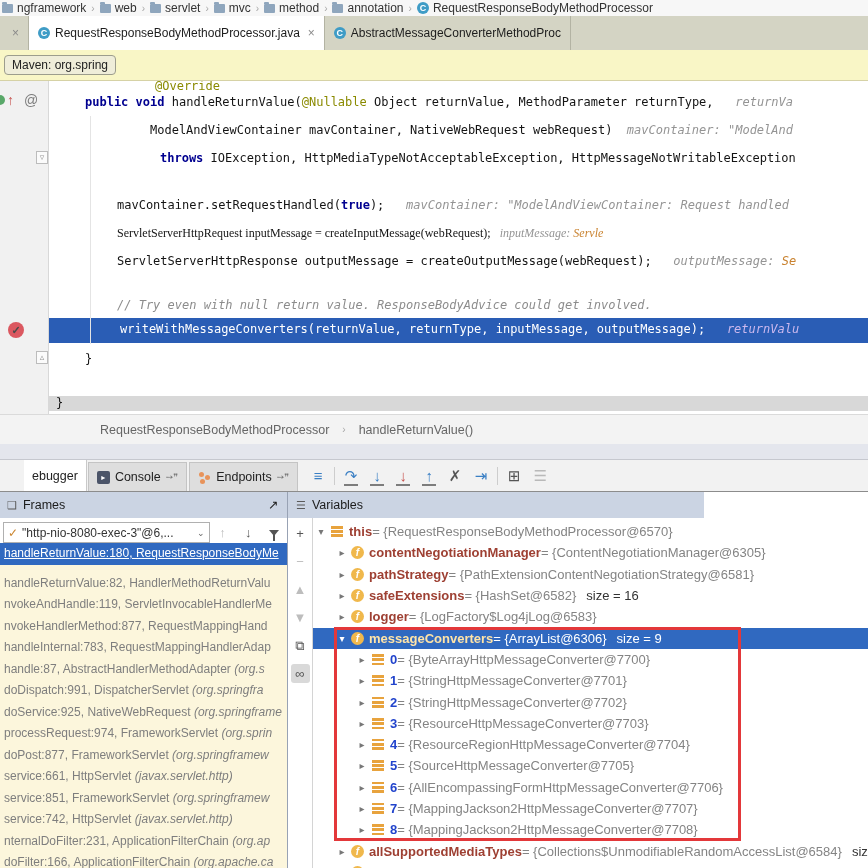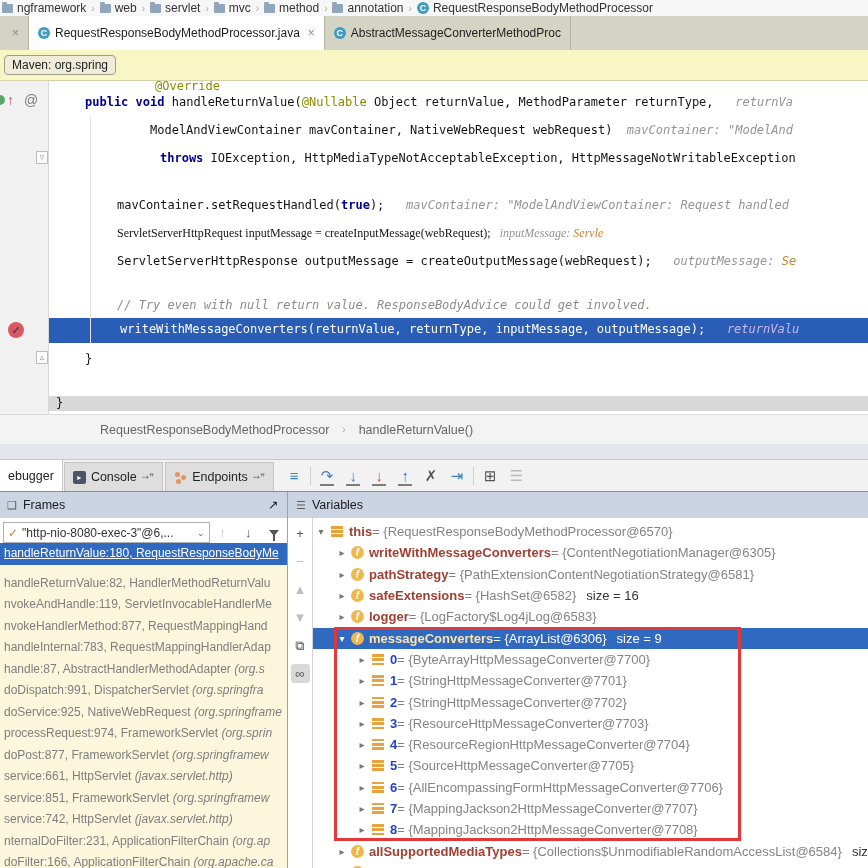--- a/index.html
+++ b/index.html
@@ -40,33 +40,33 @@
   #indent-guide{left:90px;top:35px;width:1px;height:228px;background:#e4e4e4;}
   .fold-mark{width:12px;height:13px;background:#fbfbfb;border:1px solid #bcbcbc;color:#9a9a9a;font-size:9px;line-height:11px;text-align:center;box-sizing:border-box;}
   #override-arrow{left:7px;top:11px;color:#c75450;font-size:14px;font-weight:bold;}
   #at-glyph{left:24px;top:11px;color:#7c7c7c;font-size:14px;}
   #green-dot{left:-5px;top:14px;width:10px;height:10px;border-radius:50%;background:#59a869;}
   
   #ed-crumb{left:0;top:414px;width:868px;height:30px;background:#f3f3f3;border-top:1px solid #dadada;display:flex;align-items:center;font-size:12.5px;color:#666;padding-left:100px;box-sizing:border-box;gap:8px;}
   
   #dbg-strip{left:0;top:444px;width:868px;height:15px;background:#e4e6ed;border-bottom:1px solid #c6c8cf;}
   #dbg-tabbar{left:0;top:460px;width:868px;height:31px;background:#f2f2f2;border-bottom:1px solid #8c8c8c;display:flex;align-items:stretch;}
-  .dtab{display:flex;align-items:center;gap:5px;font-size:12.5px;color:#222;padding:0 8px;white-space:nowrap;}
+  .dtab{display:flex;align-items:center;gap:5px;font-size:12.5px;color:#222;padding:0 8px;white-space:nowrap;margin-left:24px;}
   .dtab.active{background:#ffffff;border-right:1px solid #c9c9c9;}
   .dtab.gray{background:#dedede;border:1px solid #c4c4c4;border-bottom:none;margin:2px 1px 0 1px;}
   .pinup{color:#7a7a7a;font-size:9px;}
   .console-ic{width:13px;height:13px;background:#4b5468;border-radius:2px;color:#fff;font-size:8px;display:flex;align-items:center;justify-content:center;}
   .endpoints-ic{width:5px;height:5px;border-radius:50%;background:#e8935a;box-shadow:6px 3px 0 #e8935a,1px 7px 0 #e8935a;margin:0 7px 6px 1px;}
   .tb-icon{display:flex;align-items:center;justify-content:center;width:26px;font-size:15px;}
   .tb-sep{width:1px;height:18px;background:#cdcdcd;margin:auto 3px;}
   .c-blue{color:#3a7fc4;} .c-red{color:#c75450;} .c-dark{color:#555;} .c-gray{color:#b9b9b9;}
   .uline{position:relative;}
   .uline::after{content:"";position:absolute;left:6px;right:6px;bottom:5px;height:2px;background:#7d7d7d;}
   
-  #panel-hdr{left:0;top:492px;width:868px;height:26px;background:#cbd4e3;border-bottom:1px solid #aab2c0;font-size:12.5px;color:#1c1c1c;}
+  #panel-hdr{left:0;top:492px;width:704px;height:26px;background:#cbd4e3;border-bottom:1px solid #aab2c0;font-size:12.5px;color:#1c1c1c;}
   .hdr-ic{color:#5a5a5a;font-size:11px;margin-right:6px;}
   #hdr-divider{left:287px;top:492px;width:1px;height:376px;background:#98a2b4;}
   
   #frames-panel{left:0;top:518px;width:287px;height:350px;background:#fcf6dc;overflow:hidden;}
   #thread-row{position:absolute;left:0;top:0;width:287px;height:29px;background:#ffffff;border-bottom:1px solid #e2e2e2;display:flex;align-items:center;}
   #thread-dd{margin-left:3px;width:208px;height:21px;border:1px solid #b0b0b0;background:#fff;display:flex;align-items:center;font-size:12px;color:#333;gap:4px;padding:0 4px;box-sizing:border-box;white-space:nowrap;overflow:hidden;}
   .frame-row{position:absolute;left:0;width:287px;height:21.5px;font-size:12px;color:#7e7e7e;white-space:nowrap;overflow:hidden;line-height:21.5px;padding-left:4px;box-sizing:border-box;}
   .frame-row.sel{background:#3069c0;color:#ffffff;}
   .frame-pkg{font-style:italic;}
   
@@ -267,21 +267,21 @@
   <div id="vars-list">
       <div class="var-row" style="top: 3px; padding-left: 2px;">
         <span class="var-chev">▾</span>
         <span class="v-ic"></span>
         <span class="var-name">this</span>
         <span class="var-val"> = {RequestResponseBodyMethodProcessor@6570}</span>
       </div>
       <div class="var-row" style="top: 24.3px; padding-left: 23px;">
         <span class="var-chev">▸</span>
         <span class="f-ic">f</span>
-        <span class="var-name">writeWithMessageConverters</span>
+        <span class="var-name">contentNegotiationManager</span>
         <span class="var-val"> = {ContentNegotiationManager@6305}</span>
       </div>
       <div class="var-row" style="top: 45.6px; padding-left: 23px;">
         <span class="var-chev">▸</span>
         <span class="f-ic">f</span>
         <span class="var-name">pathStrategy</span>
         <span class="var-val"> = {PathExtensionContentNegotiationStrategy@6581}</span>
       </div>
       <div class="var-row" style="top: 66.9px; padding-left: 23px;">
         <span class="var-chev">▸</span>

